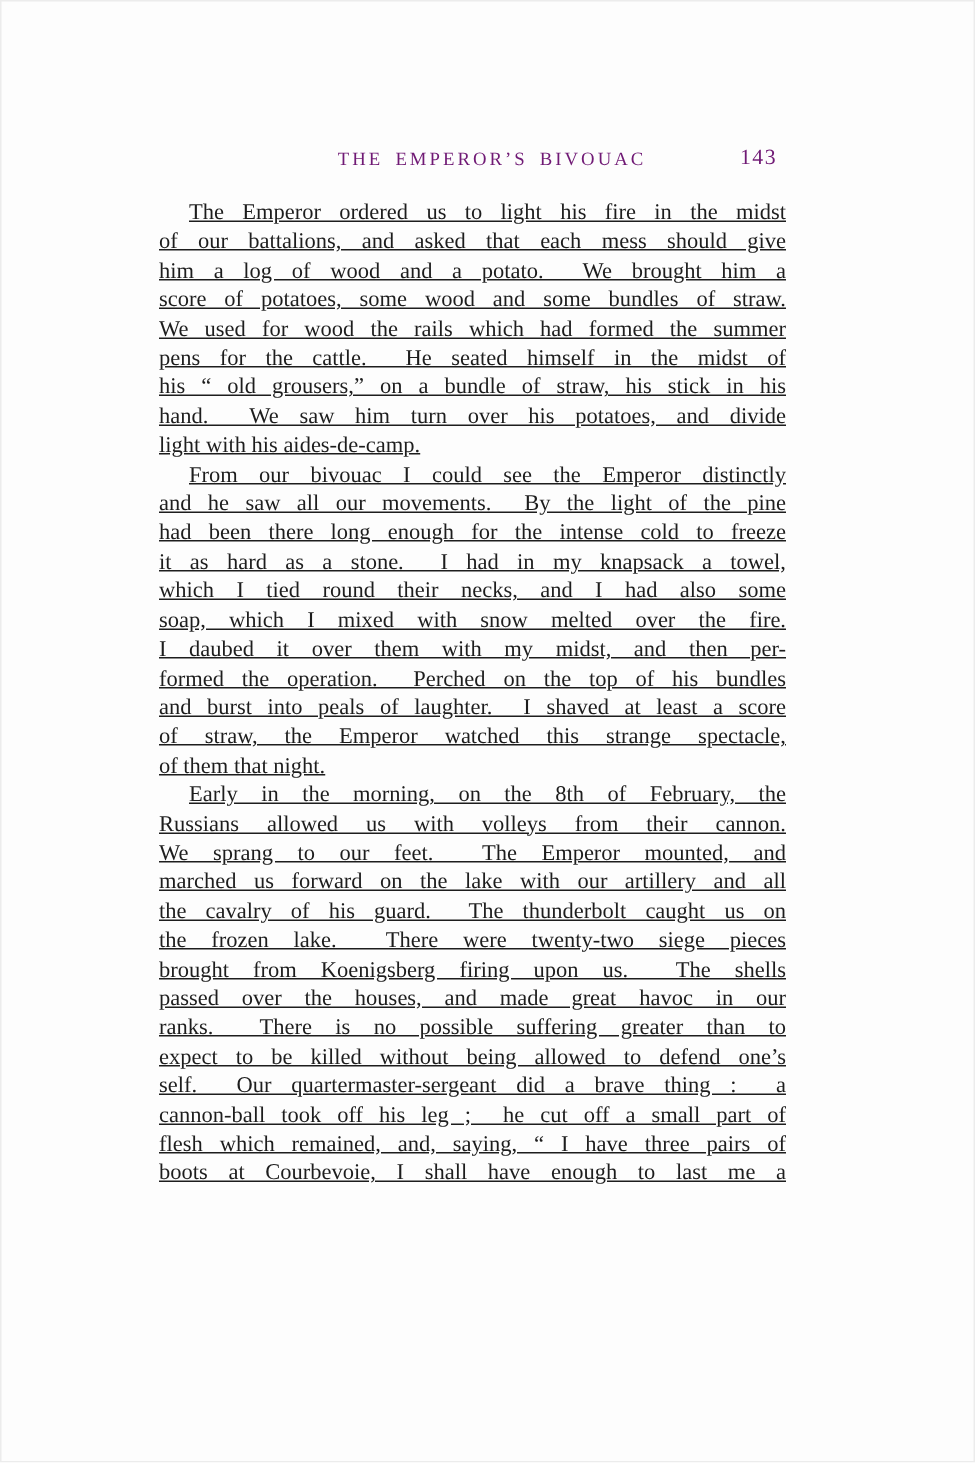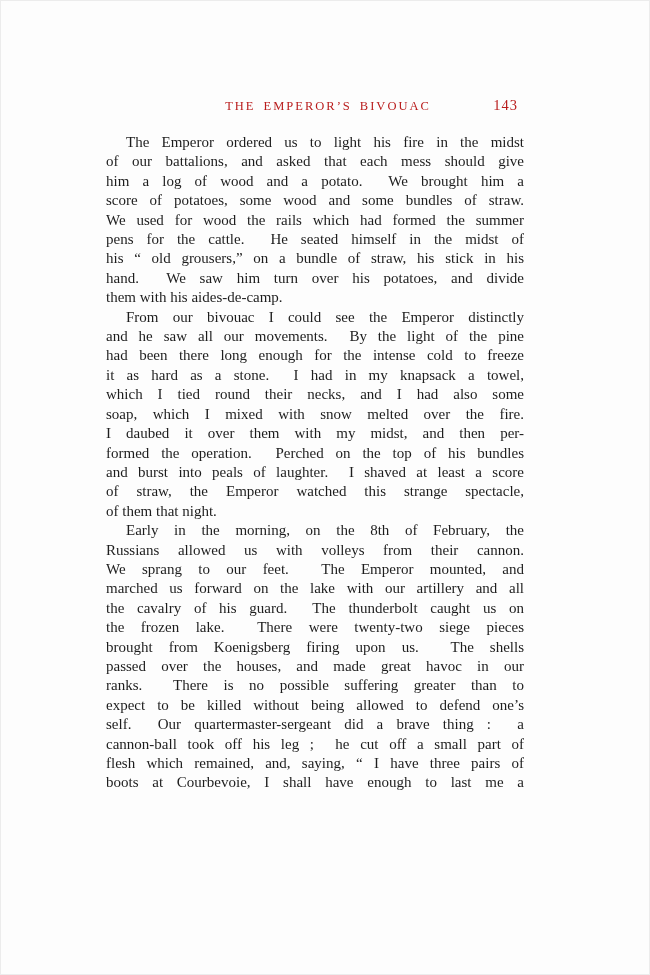--- a/index.html
+++ b/index.html
@@ -23,21 +23,21 @@
     left: 105px;
     top: 98px;
     width: 418px;
   }
   .running-head {
     position: relative;
     height: 17px;
     font-size: 12.5px;
     letter-spacing: 2px;
     word-spacing: 3px;
-    color: #b91c1c;
+    color: #701a75;
   }
   .running-head .head-title {
     display: block;
     text-align: center;
     padding-left: 26px; 
   }
   .running-head .page-number {
     position: absolute;
     right: 6px;
     top: -2px;
@@ -46,20 +46,21 @@
   }
   .page-text {
     margin-top: 17px;
     font-size: 15px;
     line-height: 19.4px;
   }
   .para { margin: 0; }
   .line {
     text-align: justify;
     text-align-last: justify;
+    text-decoration: underline;
   }
   .line.first { text-indent: 20px; }
   .para.last-left .line.last { text-align-last: left; }
 </style>
 </head>
 <body>
 
 <div class="scan-page">
   <div class="text-col">
     <div class="running-head">
@@ -69,21 +70,21 @@
     <div class="page-text">
         <div class="para last-left">
           <div class="line first">The Emperor ordered us to light his fire in the midst</div>
           <div class="line">of our battalions, and asked that each mess should give</div>
           <div class="line">him a log of wood and a potato.&nbsp; We brought him a</div>
           <div class="line">score of potatoes, some wood and some bundles of straw.</div>
           <div class="line">We used for wood the rails which had formed the summer</div>
           <div class="line">pens for the cattle.&nbsp; He seated himself in the midst of</div>
           <div class="line">his “ old grousers,” on a bundle of straw, his stick in his</div>
           <div class="line">hand.&nbsp; We saw him turn over his potatoes, and divide</div>
-          <div class="line last">them with his aides-de-camp.</div>
+          <div class="line last">light with his aides-de-camp.</div>
         </div>
         <div class="para last-left">
           <div class="line first">From our bivouac I could see the Emperor distinctly</div>
           <div class="line">and he saw all our movements.&nbsp; By the light of the pine</div>
           <div class="line">had been there long enough for the intense cold to freeze</div>
           <div class="line">it as hard as a stone.&nbsp; I had in my knapsack a towel,</div>
           <div class="line">which I tied round their necks, and I had also some</div>
           <div class="line">soap, which I mixed with snow melted over the fire.</div>
           <div class="line">I daubed it over them with my midst, and then per-</div>
           <div class="line">formed the operation.&nbsp; Perched on the top of his bundles</div>

